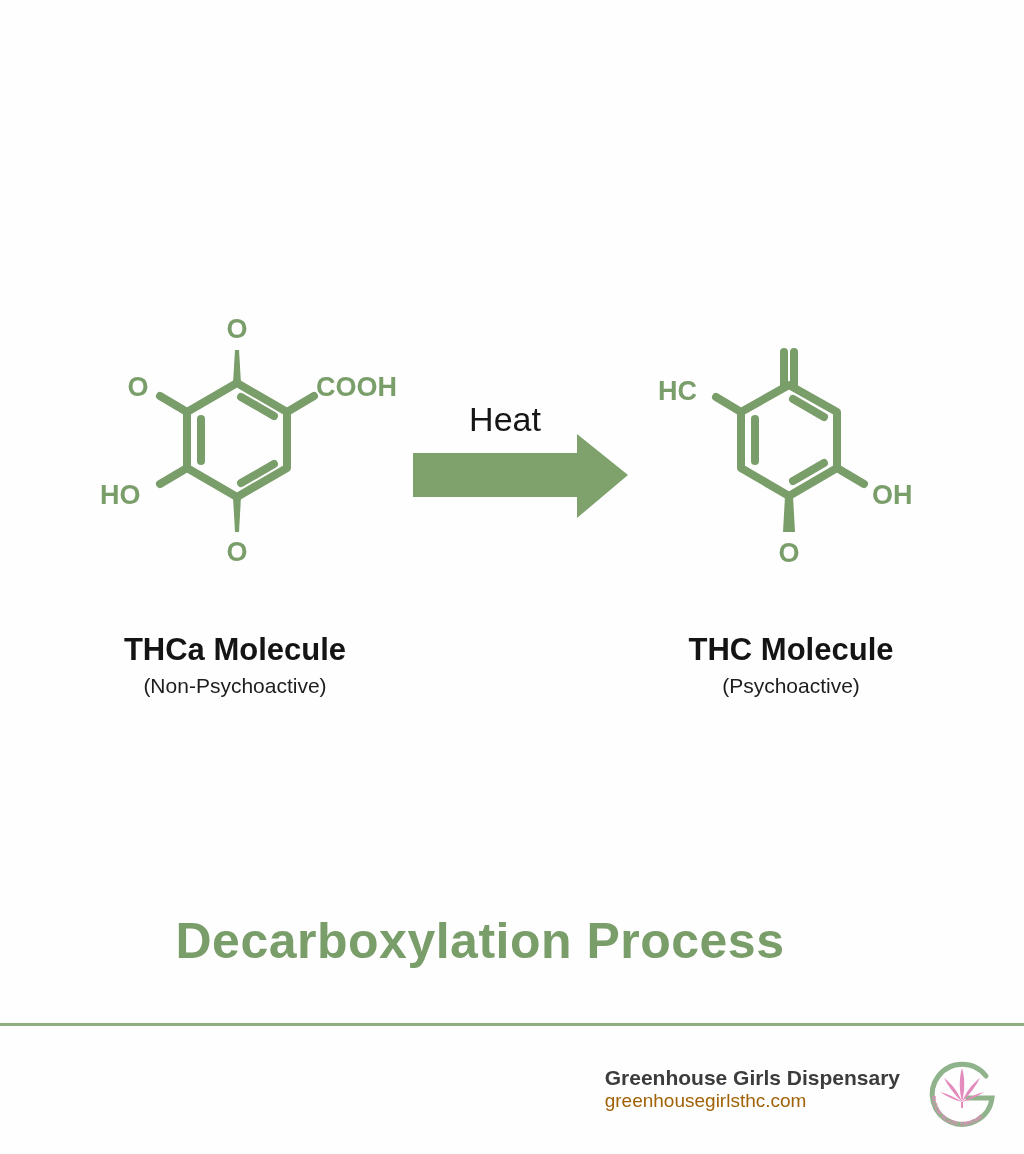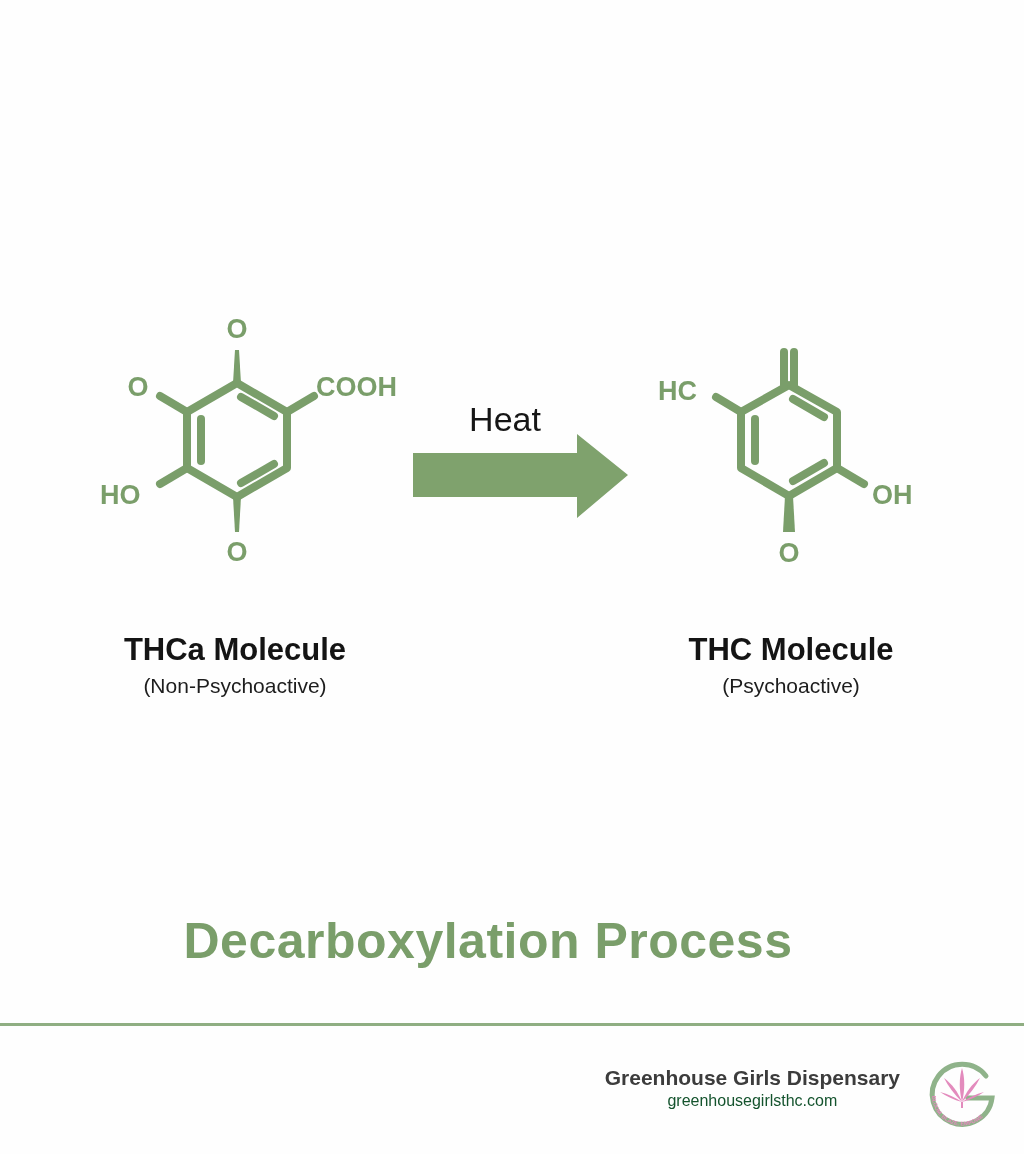--- a/index.html
+++ b/index.html
@@ -57,56 +57,56 @@
       display: block;
       font-size: 21px;
       line-height: 28px;
       color: #1d1d1d;
       margin-top: 4px;
     }
     .caption-left { left: 80px; top: 632px; width: 310px; }
     .caption-right { left: 636px; top: 632px; width: 310px; }
     .process-title {
       position: absolute;
-      left: 12px;
+      left: 4px;
       top: 912px;
       width: 952px;
       text-align: center;
       font-weight: bold;
       font-size: 50px;
       color: #7a9e6a;
       letter-spacing: 0.5px;
     }
     .divider {
       position: absolute;
       left: 0;
       top: 1023px;
       width: 1024px;
       height: 3px;
       background: #8fae82;
     }
     .footer-brand {
       position: absolute;
       right: 124px;
       top: 1066px;
-      text-align: center;
+      text-align: left;
       margin-left: 16px;
     }
     .footer-brand .brand-name {
       display: block;
       font-weight: bold;
       font-size: 21px;
       line-height: 24px;
       color: #3c3c3c;
     }
     .footer-brand .brand-url {
       display: block;
-      font-size: 16px;
+      font-size: 19px;
       line-height: 22px;
-      color: #14532d;
+      color: #a16207;
     }
     .logo {
       position: absolute;
       left: 924px;
       top: 1056px;
       width: 76px;
       height: 76px;
     }
   </style>
 </head>

